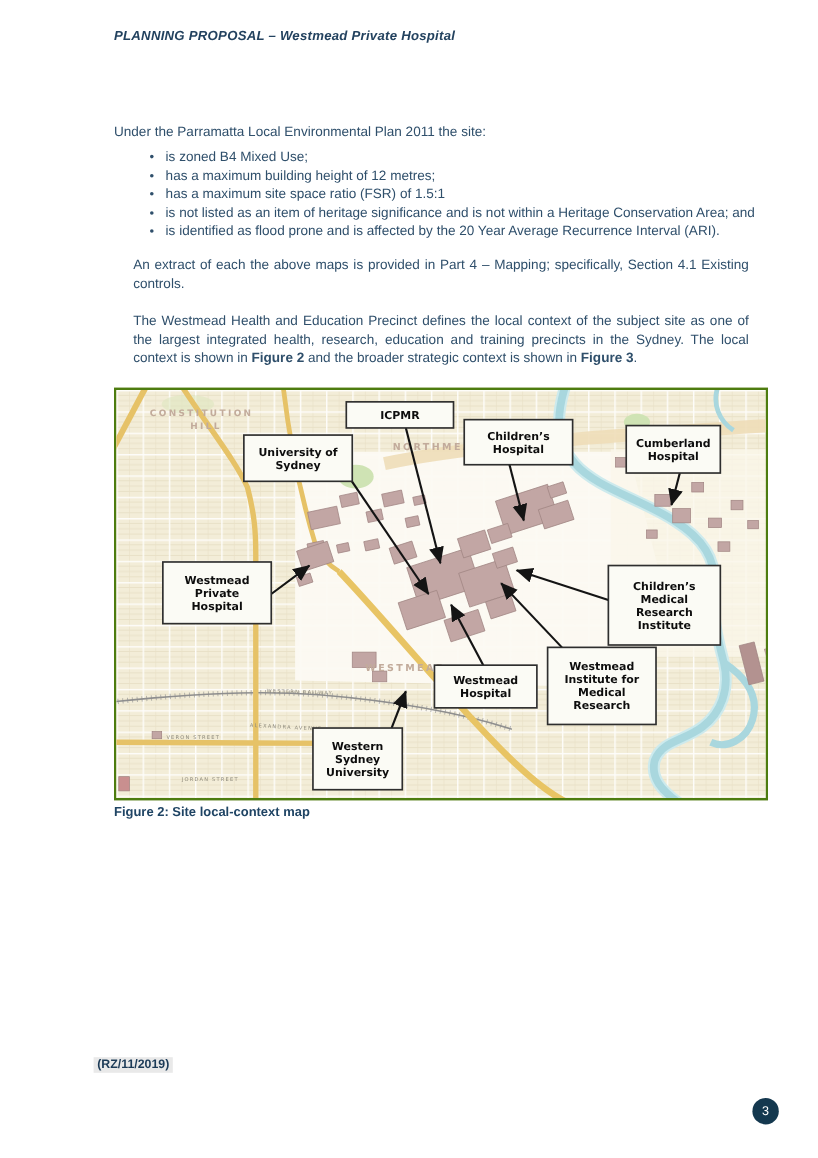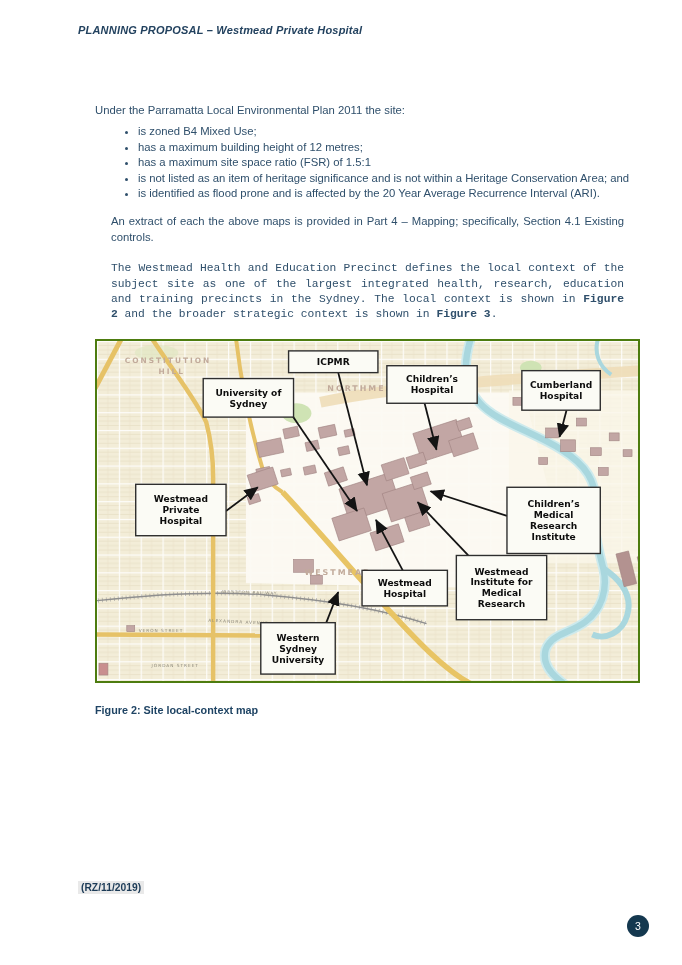--- a/index.html
+++ b/index.html
@@ -1,30 +1,30 @@
 <!DOCTYPE html>
 <html><head>
 <meta charset="utf-8">
 <style>
   html,body{margin:0;padding:0;background:#ffffff;}
   .page{position:relative;width:682px;height:965px;background:#ffffff;overflow:hidden;
         font-family:"Liberation Sans",sans-serif;}
-  .header{position:absolute;top:24px;left:78px;font-size:11px;font-style:italic;font-weight:bold;
+  .header{position:absolute;top:24px;left:95px;font-size:11px;font-style:italic;font-weight:bold;
           color:#23425f;letter-spacing:.2px;text-align:right;}
   .content{position:absolute;top:16px;left:95px;width:545px;color:#2f4f6b;font-size:11.3px;line-height:15.4px;}
   .intro{margin:87px 0 0 0;}
   p{margin:16px;}
   .bullets{margin:6px 0 0 0;padding:0 0 0 43px;}
   .bullets li{text-align:justify;margin:0;padding:0;}
   .para-extract{margin-top:13px;text-align:justify;}
-  .para-context{margin-top:9px;text-align:justify;font-family:Liberation Mono, monospace;}
+  .para-context{margin-top:9px;text-align:justify;}
   .para-context b{font-weight:bold;}
   .map-frame{margin-top:4px;width:541px;height:340px;border:2px solid #4d7c0f;background:#f6f1e0;}
   .map-frame svg{display:block;}
-  .caption{margin-top:20px;font-size:10.8px;font-weight:bold;color:#1f4464;}
+  .caption{margin-top:3px;font-size:10.8px;font-weight:bold;color:#1f4464;}
   .footer-ref{position:absolute;left:78px;top:881px;font-size:10.3px;font-weight:bold;color:#1c3b57;
               background:#e9e9e9;padding:1px 3px;}
   .page-circle{position:absolute;left:627px;top:915px;width:22px;height:22px;border-radius:50%;
                background:#14384f;color:#ffffff;font-size:10.5px;display:flex;align-items:center;
                justify-content:center;font-family:"Liberation Sans",sans-serif;}
 </style>
 </head>
 <body>
 
 <div class="page">

